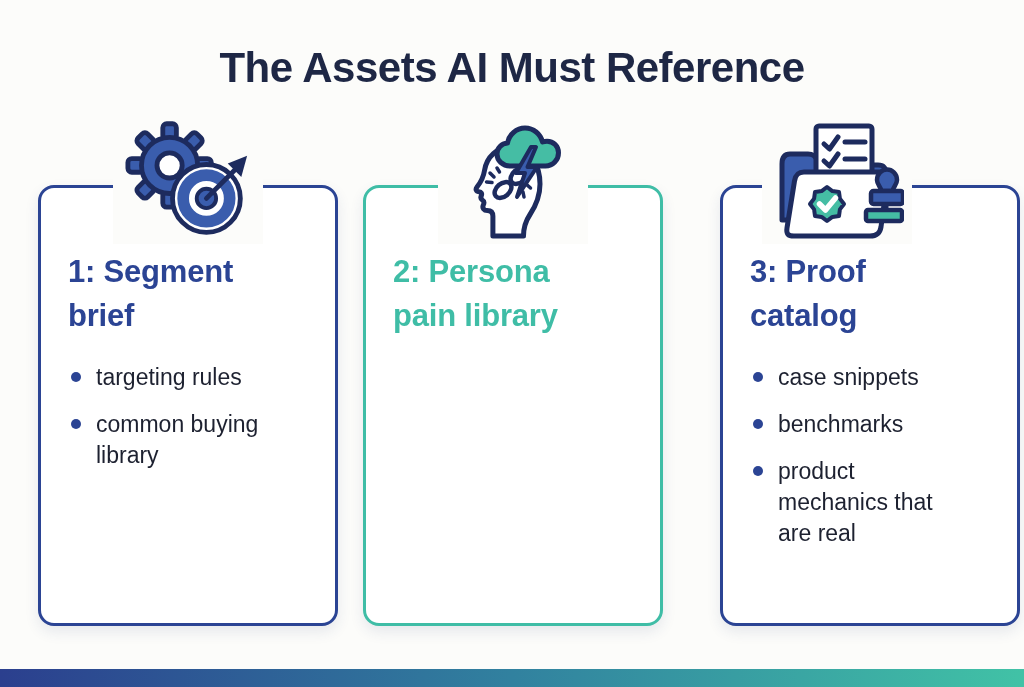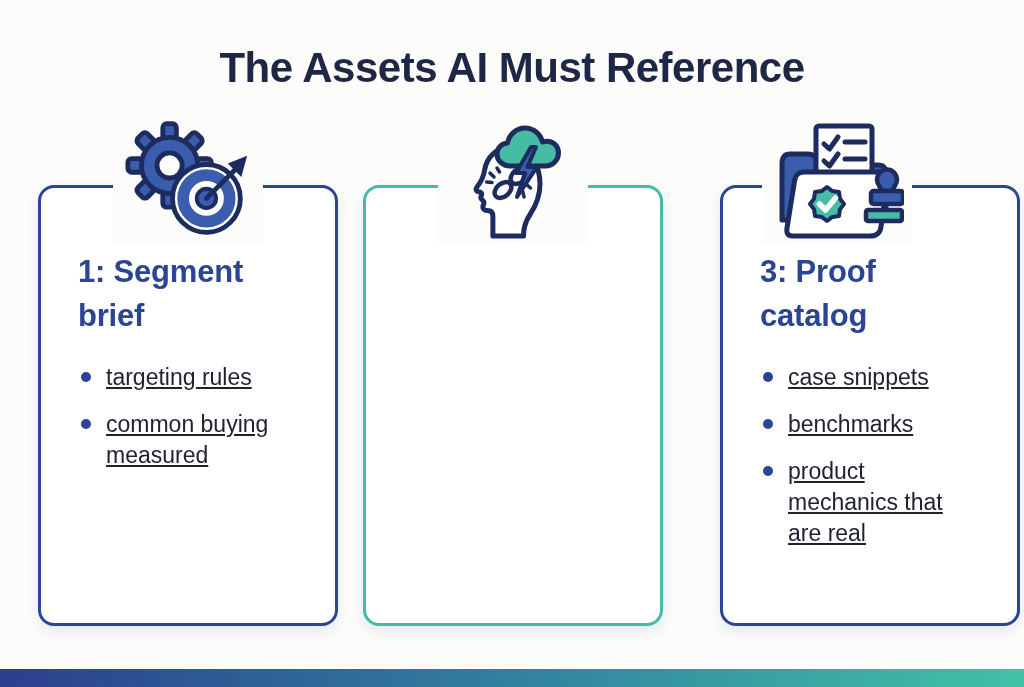--- a/index.html
+++ b/index.html
@@ -16,33 +16,33 @@
   }
   .title{
     position:absolute;top:44px;left:0;right:0;margin:0;
     text-align:center;font-size:42px;font-weight:700;letter-spacing:-0.5px;
     color:var(--title-color);
   }
   .card{
     position:absolute;top:185px;height:441px;width:300px;
     background:#ffffff;border:3px solid var(--accent,#2b4494);border-radius:16px;
     box-shadow:0 6px 14px rgba(40,60,120,0.10);
-    padding:62px 20px 0 37px;z-index:1;
+    padding:62px 20px 0 27px;z-index:1;
   }
   .card-1{left:38px;}
   .card-2{left:363px;}
   .card-3{left:720px;}
   .card h2{
     margin:0 0 24px 0;font-size:31px;line-height:44px;font-weight:700;
     letter-spacing:-0.2px;color:var(--accent);white-space:pre-line;
   }
   .card ul{list-style:none;margin:0;padding:0;}
   .card li{
     position:relative;padding-left:28px;margin-bottom:16px;
-    font-size:23px;line-height:31px;color:var(--body-text);white-space:pre-line;text-decoration:underline;
+    font-size:23px;line-height:31px;color:var(--body-text);white-space:pre-line;
   }
   .card li::before{
     content:"";position:absolute;left:3px;top:10px;width:10px;height:10px;
     border-radius:50%;background:var(--accent);
   }
   .icon-wrap{
     position:absolute;top:120px;width:150px;height:124px;z-index:2;
     background:var(--page-bg);display:flex;align-items:flex-start;justify-content:center;
   }
   .icon-wrap-1{left:113px;}
@@ -78,21 +78,21 @@
     <line x1="84" y1="80" x2="114" y2="50" stroke="var(--icon-navy)" stroke-width="5" stroke-linecap="round"></line>
     <path d="M 106 44 L 126 36 L 120 58 Z" fill="var(--icon-navy)"></path>
   </svg>
 </div>
 <div class="card card-1" style="--accent: #2b4494;">
   <h2>1: Segment
 brief</h2>
   <ul>
     <li>targeting rules</li>
     <li>common buying
-measured</li>
+library</li>
   </ul>
 </div>
 
 <div class="icon-wrap icon-wrap-2">
   <svg width="120" height="122" viewBox="0 0 120 122">
     <path d="M 59 26 C 44 27 33.5 37 31.5 50.5 C 30.5 57 28 62 24 67 C 22.2 69.3 23.2 71.5 25.8 71.7 C 28.4 71.9 29.2 73.5 28.3 75.7 C 27.4 77.8 28 79.3 29.7 80.3 C 31.7 81.5 31.1 83.3 30.2 85.3 C 29.1 88.1 31 90.5 34.2 90.5 C 37.8 90.5 39.9 92.5 39.9 96.3 L 39.9 116 L 70.5 116 C 70.5 107 73 100.5 77 94.5 C 83 85.5 87 76 87 64 C 87 46 77 27 59 26 Z" fill="#fff" stroke="var(--icon-navy)" stroke-width="5" stroke-linejoin="round"></path>
     <g stroke="var(--icon-navy)" stroke-width="3.5" stroke-linecap="round">
       <line x1="37" y1="53" x2="41" y2="57"></line>
       <line x1="33.5" y1="62" x2="39" y2="62.5"></line>
       <line x1="44" y1="48" x2="46.5" y2="52"></line>
@@ -101,20 +101,22 @@
     </g>
     <g fill="#fff" stroke="var(--icon-navy)" stroke-width="4.5">
       <ellipse cx="50" cy="70" rx="9.5" ry="6.5" transform="rotate(-40 50 70)"></ellipse>
       <ellipse cx="66" cy="56" rx="9.5" ry="6.5" transform="rotate(-40 66 56)"></ellipse>
     </g>
     <path d="M 57 46 C 49.5 46 44 40.5 44 34 C 44 28 48.5 23.5 54.5 23 C 56 14.5 63.5 8 72 8 C 80.5 8 87.5 14 89.5 22 C 91 21.5 92.5 21.2 94 21.2 C 100.5 21.2 105.5 26.2 105.5 32.7 C 105.5 40 100 46 92.5 46 Z" fill="var(--icon-teal)" stroke="var(--icon-navy)" stroke-width="5" stroke-linejoin="round"></path>
     <path d="M 78 27 L 63 53 L 72 53 L 64 77 L 84 47 L 74.5 47 L 83 27 Z" fill="var(--icon-blue)" stroke="var(--icon-navy)" stroke-width="4" stroke-linejoin="round"></path>
   </svg>
 </div>
 <div class="card card-2" style="--accent: #3fbda6;">
+  <h2>2: Persona
+pain library</h2>
   <ul>
   </ul>
 </div>
 
 <div class="icon-wrap icon-wrap-3">
   <svg width="134" height="120" viewBox="0 0 134 120">
     <path d="M 12 44 C 12 38 14 34 20 34 L 38 34 C 43 34 45.5 36 47 40 L 49 45 L 108 45 C 114 45 116 48 116 54 L 116 100 L 12 100 Z" fill="var(--icon-blue)" stroke="var(--icon-navy)" stroke-width="5" stroke-linejoin="round"></path>
     <rect x="46" y="6" width="56" height="84" rx="3" fill="#fff" stroke="var(--icon-navy)" stroke-width="5"></rect>
     <g fill="none" stroke="var(--icon-navy)" stroke-width="5" stroke-linecap="round" stroke-linejoin="round">
       <path d="M 54 24 L 59.5 29 L 68 17"></path>

